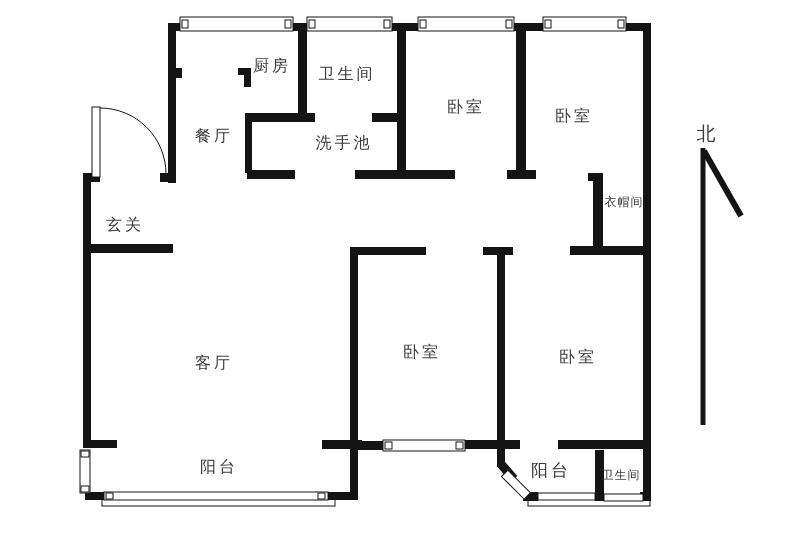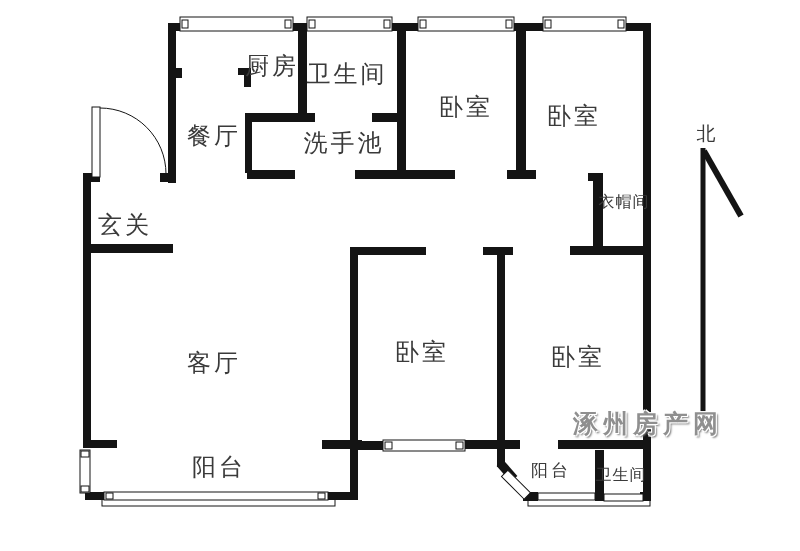--- a/index.html
+++ b/index.html
@@ -7,24 +7,24 @@
     position:relative;width:800px;height:551px;background:var(--background,#ffffff);
     overflow:hidden;font-family:"Liberation Serif",serif;
   }
   .stage svg{position:absolute;left:0;top:0;}
   svg rect.w{fill:var(--wall,#141414);}
   svg .win{fill:#ffffff;stroke:var(--wall,#141414);stroke-width:1;}
   svg .thin{fill:none;stroke:var(--wall,#141414);stroke-width:1;}
   svg .stroke{stroke:var(--wall,#141414);}
   .lbl{
     position:absolute;transform:translate(-50%,-50%);
-    color:#3a3a3a;font-size:24px;letter-spacing:3px;white-space:nowrap;
+    color:#3a3a3a;font-size:16px;letter-spacing:3px;white-space:nowrap;
     font-family:"Liberation Serif",serif;line-height:1;
   }
-  .lbl.sm{font-size:16px;letter-spacing:1px;}
+  .lbl.sm{font-size:12px;letter-spacing:1px;}
   .lbl.north{font-size:19px;letter-spacing:0;}
   .wm{
     position:absolute;transform:translate(-50%,-50%);white-space:nowrap;
     color:var(--watermark,#8f8f8f);font-weight:bold;
     text-shadow:1px 1px 0 #ffffff,-1px -1px 0 #ffffff,-1px 1px 0 #ffffff,1px -1px 0 #ffffff,2px 2px 2px #7a7a7a;
   }
   .wm1{left:648px;top:423px;font-size:25px;letter-spacing:5px;font-family:"Liberation Serif",serif;}
   .wm2{left:649px;top:445px;font-size:20px;letter-spacing:0px;font-family:"Liberation Sans",sans-serif;}
 </style>
 </head>
@@ -140,15 +140,14 @@
   <div class="lbl" style="left:574px;top:116px">卧室</div>
   <div class="lbl sm" style="left:624px;top:202px">衣帽间</div>
   <div class="lbl" style="left:214px;top:363px">客厅</div>
   <div class="lbl" style="left:219px;top:467px">阳台</div>
   <div class="lbl" style="left:422px;top:352px">卧室</div>
   <div class="lbl" style="left:578px;top:357px">卧室</div>
   <div class="lbl" style="left:551px;top:470px;font-size:17px">阳台</div>
   <div class="lbl sm" style="left:621px;top:475px">卫生间</div>
   <div class="lbl north" style="left:706px;top:133px">北</div>
 
-  <div class="wm wm1">涿州房产网</div>
 
 </div>
 
 </body></html>

